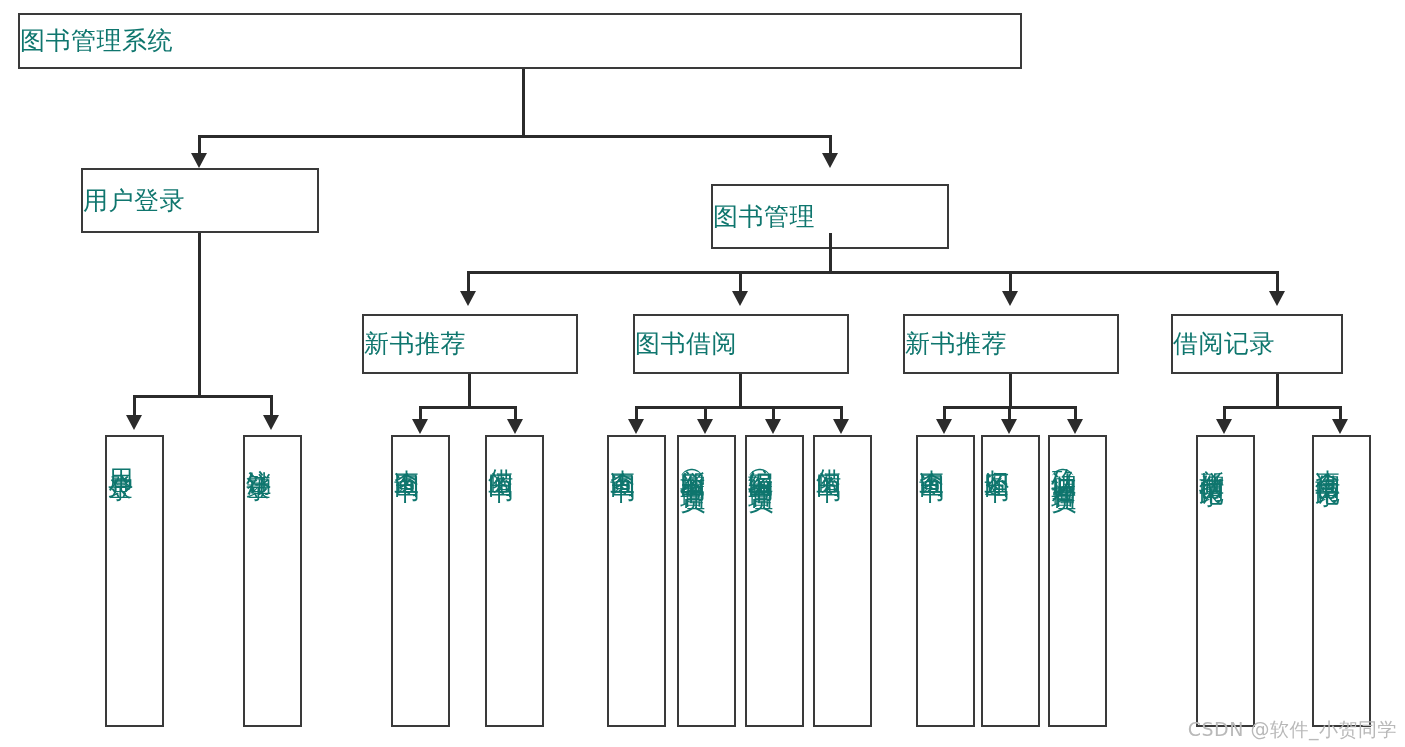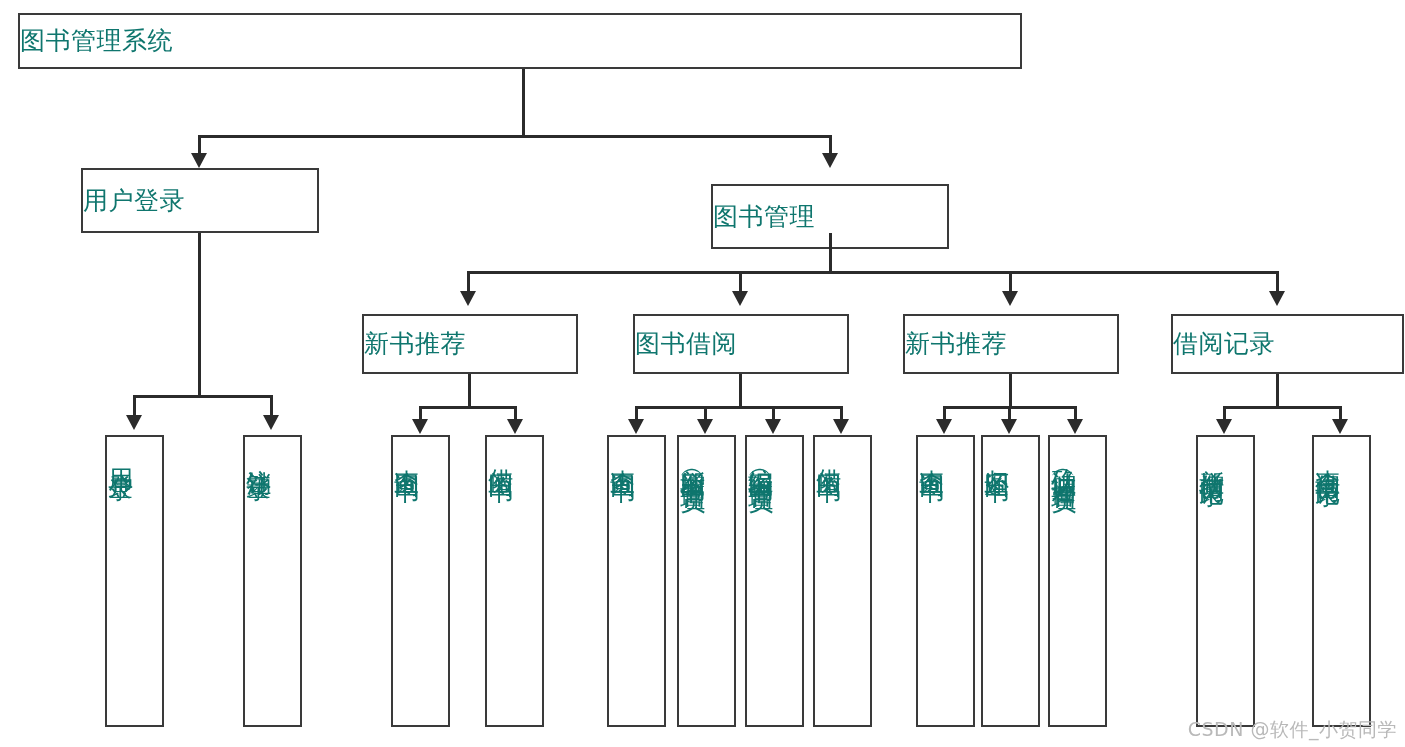--- a/index.html
+++ b/index.html
@@ -124,21 +124,21 @@
 
   <div class="node h" style="left:633px; top:314px; width:216px; height:60px;">
     <span class="label">图书借阅</span>
   </div>
   <div class="node h" style="left:362px; top:314px; width:216px; height:60px;">
     <span class="label">新书推荐</span>
   </div>
   <div class="node h" style="left:903px; top:314px; width:216px; height:60px;">
     <span class="label">新书推荐</span>
   </div>
-  <div class="node h" style="left:1171px; top:314px; width:233px; height:60px;">
+  <div class="node h" style="left:1171px; top:314px; width:172px; height:60px;">
     <span class="label">借阅记录</span>
   </div>
 
   <div class="edge vline" style="left:468px; top:374px; height:34px;"></div>
   <div class="edge hline" style="left:419px; top:406px; width:98px;"></div>
   <div class="edge vline" style="left:419px; top:406px; height:14px;"></div>
   <div class="edge vline" style="left:514px; top:406px; height:14px;"></div>
   <div class="arrow" style="left:412px; top:419px;"></div>
   <div class="arrow" style="left:507px; top:419px;"></div>
 

